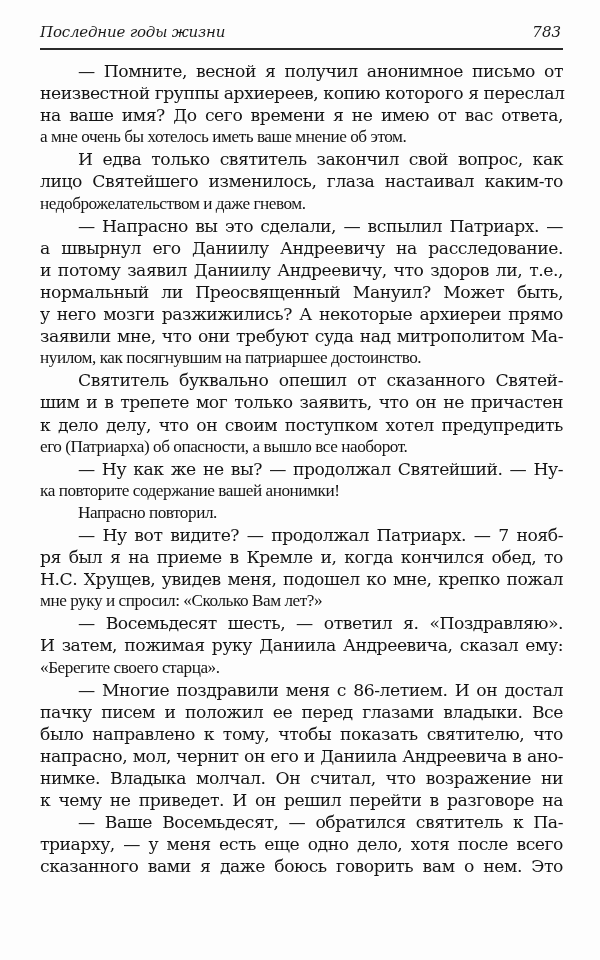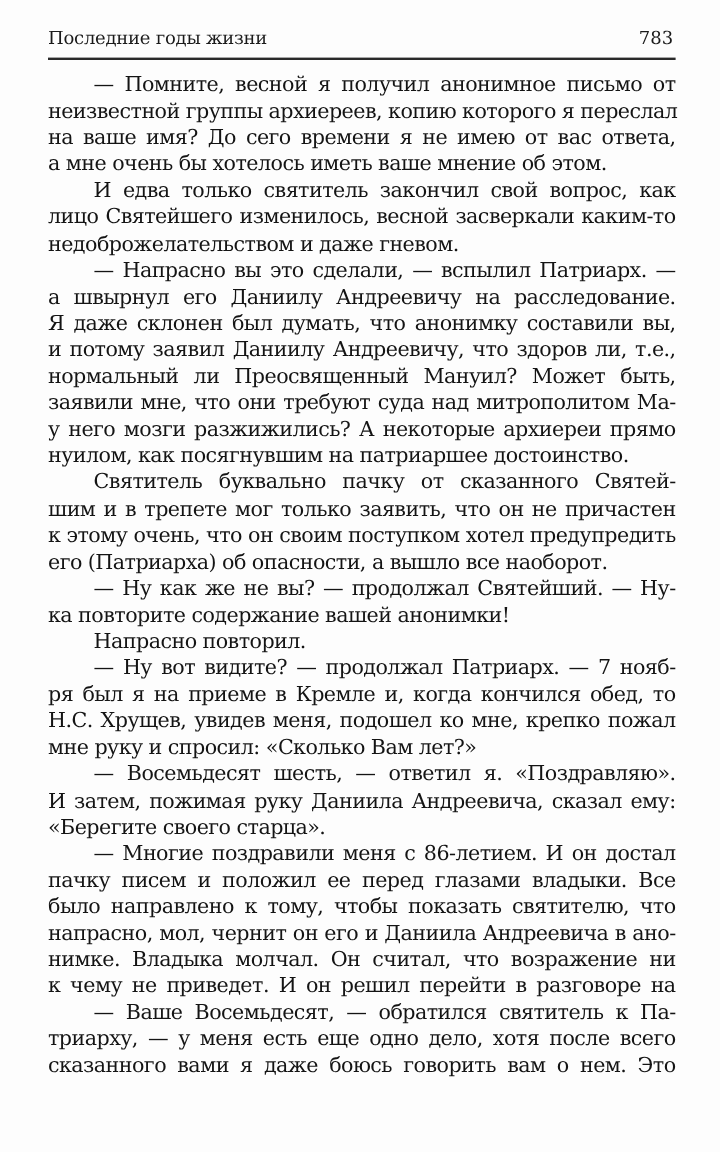--- a/index.html
+++ b/index.html
@@ -1,57 +1,56 @@
 <!DOCTYPE html>
 <html><head>
 <meta charset="utf-8">
 <style>
   html, body { margin:0; padding:0; background:#ffffff; }
   body { width:600px; height:960px; position:relative; overflow:hidden; }
   .page { position:absolute; left:0; top:0; width:600px; height:960px; background:#fdfdfd; }
   .running-head { position:absolute; left:40px; top:23px; width:523px; height:20px;
-    font-family:"DejaVu Serif", serif; font-size:15px; color:#1a1a1a; }
+    font-family:"DejaVu Serif", serif; font-size:15px; color:#1a1a1a;font-style:italic; }
   .running-head .title { position:absolute; left:0; top:0; letter-spacing:-0.2px; }
   .running-head .pageno { position:absolute; right:2px; top:0; }
   .rule { position:absolute; left:40px; top:48px; width:523px; height:1.5px; background:#2a2a2a; }
   .body-text { position:absolute; left:40px; top:60px; width:523px; }
   .line { display:block; height:22.1px; line-height:22.1px; white-space:nowrap;
     font-family:"DejaVu Serif", serif; font-size:17.2px; color:#141414;
     text-align:justify; text-align-last:justify; letter-spacing:-0.45px; }
   .line.indent { padding-left:38px; }
-  .line.last { text-align-last:left; }
+  .line.last { text-align-last:left;font-family:Liberation Serif, serif; }
 </style>
 </head>
 <body>
 
 <div class="page">
   <div class="running-head">
     <span class="title">Последние годы жизни</span>
     <span class="pageno">783</span>
   </div>
   <div class="rule"></div>
   <div class="body-text" id="body-text">
       <span class="line indent">— Помните, весной я получил анонимное письмо от</span>
       <span class="line">неизвестной группы архиереев, копию которого я переслал</span>
       <span class="line">на ваше имя? До сего времени я не имею от вас ответа,</span>
       <span class="line last">а мне очень бы хотелось иметь ваше мнение об этом.</span>
       <span class="line indent">И едва только святитель закончил свой вопрос, как</span>
-      <span class="line">лицо Святейшего изменилось, весной засверкали каким-то</span>
+      <span class="line">лицо Святейшего изменилось, глаза настаивал каким-то</span>
       <span class="line last">недоброжелательством и даже гневом.</span>
       <span class="line indent">— Напрасно вы это сделали, — вспылил Патриарх. —</span>
       <span class="line">а швырнул его Даниилу Андреевичу на расследование.</span>
-      <span class="line">Я даже склонен был думать, что анонимку составили вы,</span>
       <span class="line">и потому заявил Даниилу Андреевичу, что здоров ли, т.е.,</span>
       <span class="line">нормальный ли Преосвященный Мануил? Может быть,</span>
+      <span class="line">у него мозги разжижились? А некоторые архиереи прямо</span>
       <span class="line">заявили мне, что они требуют суда над митрополитом Ма-</span>
-      <span class="line">у него мозги разжижились? А некоторые архиереи прямо</span>
       <span class="line last">нуилом, как посягнувшим на патриаршее достоинство.</span>
-      <span class="line indent">Святитель буквально пачку от сказанного Святей-</span>
+      <span class="line indent">Святитель буквально опешил от сказанного Святей-</span>
       <span class="line">шим и в трепете мог только заявить, что он не причастен</span>
-      <span class="line">к этому очень, что он своим поступком хотел предупредить</span>
+      <span class="line">к дело делу, что он своим поступком хотел предупредить</span>
       <span class="line last">его (Патриарха) об опасности, а вышло все наоборот.</span>
       <span class="line indent">— Ну как же не вы? — продолжал Святейший. — Ну-</span>
       <span class="line last">ка повторите содержание вашей анонимки!</span>
       <span class="line indent last">Напрасно повторил.</span>
       <span class="line indent">— Ну вот видите? — продолжал Патриарх. — 7 нояб-</span>
       <span class="line">ря был я на приеме в Кремле и, когда кончился обед, то</span>
       <span class="line">Н.С. Хрущев, увидев меня, подошел ко мне, крепко пожал</span>
       <span class="line last">мне руку и спросил: «Сколько Вам лет?»</span>
       <span class="line indent">— Восемьдесят шесть, — ответил я. «Поздравляю».</span>
       <span class="line">И затем, пожимая руку Даниила Андреевича, сказал ему:</span>

